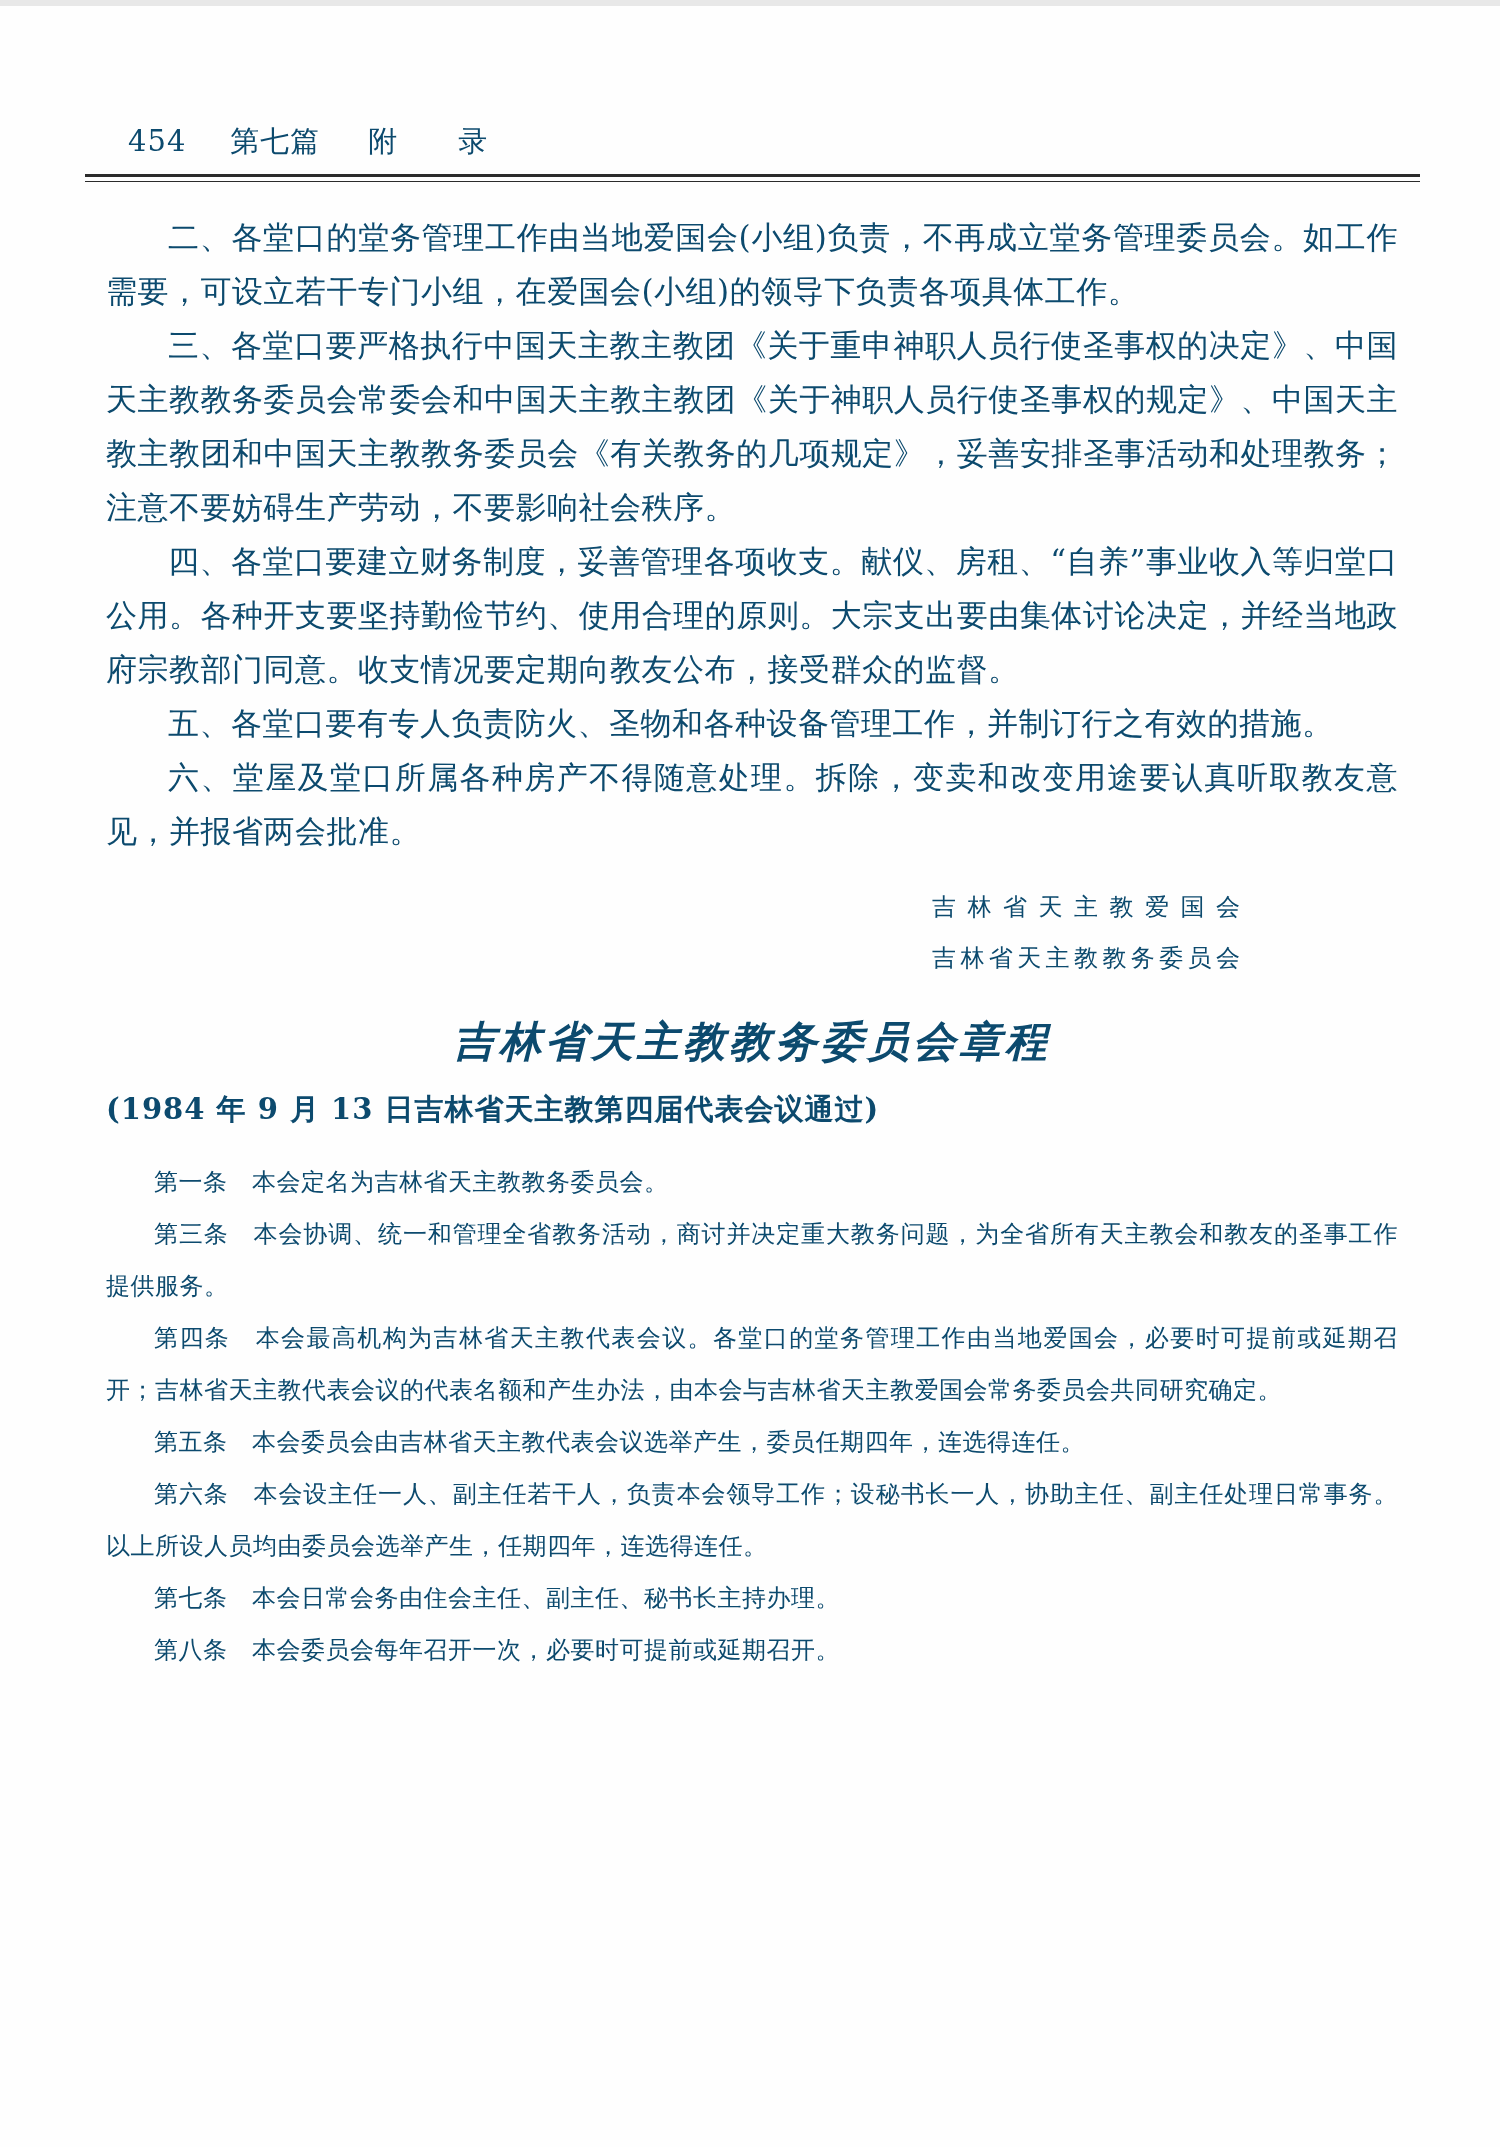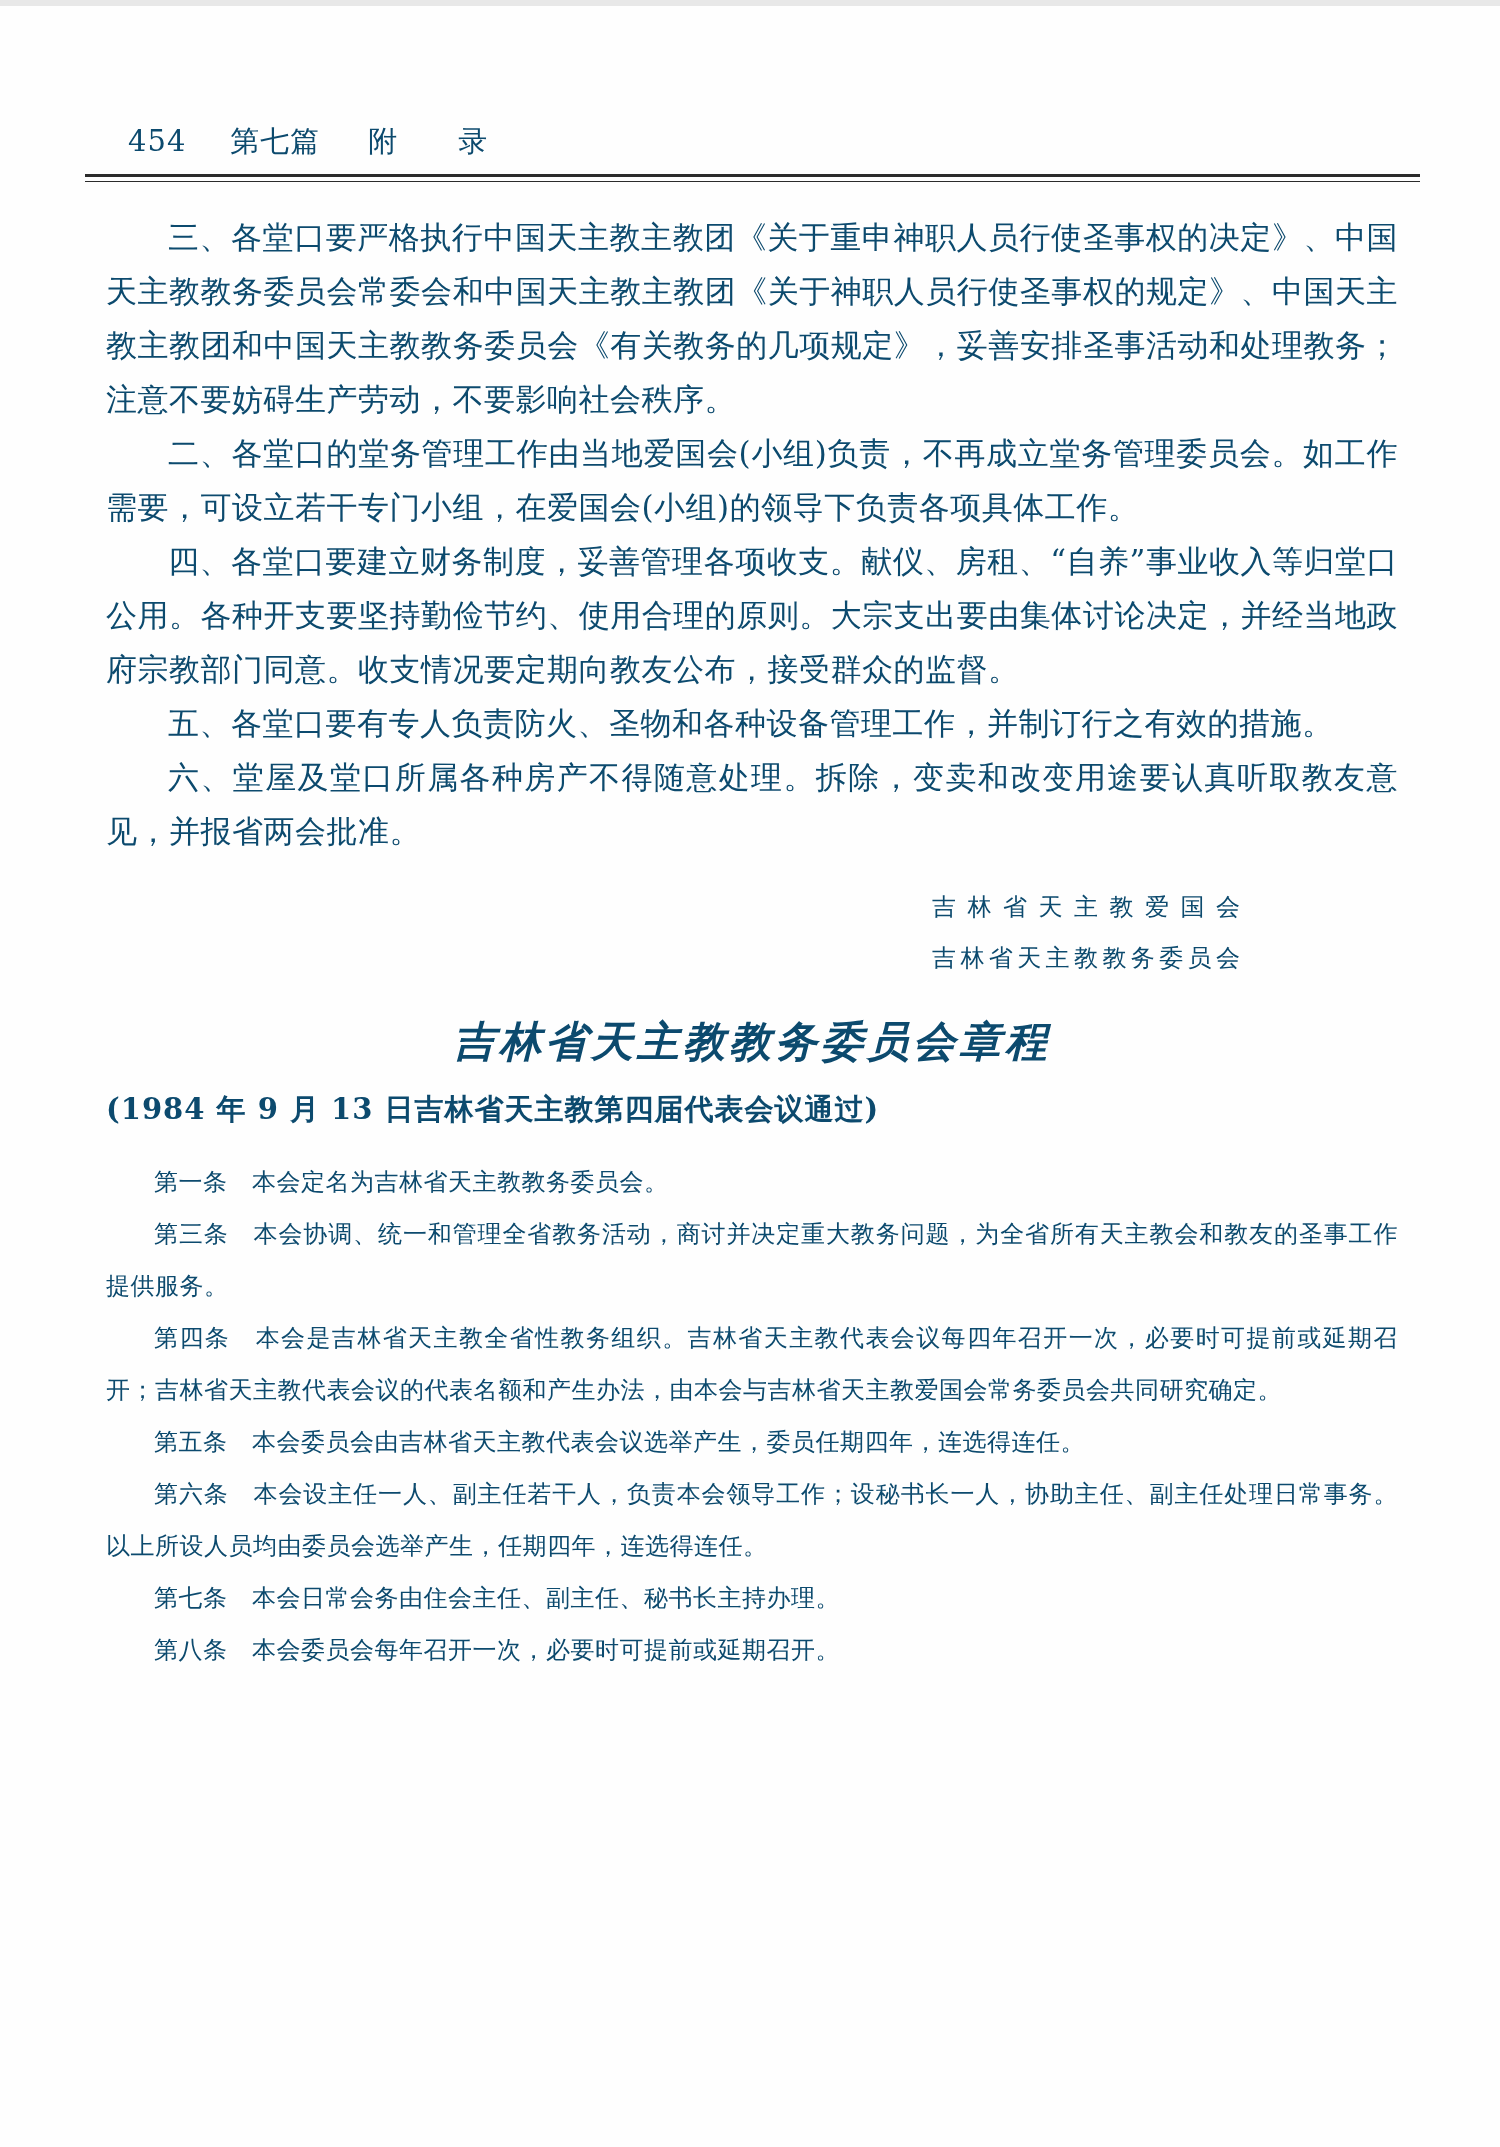--- a/index.html
+++ b/index.html
@@ -112,38 +112,38 @@
 <div class="page">
 
   <div class="running-header">
     <span class="page-num">454</span>
     <span class="section">第七篇</span>
     <span class="section-title">附　　录</span>
   </div>
   <div class="header-rule"></div>
 
   <div class="notice-body">
+    <p>二、各堂口的堂务管理工作由当地爱国会(小组)负责，不再成立堂务管理委员会。如工作需要，可设立若干专门小组，在爱国会(小组)的领导下负责各项具体工作。</p>
     <p>三、各堂口要严格执行中国天主教主教团《关于重申神职人员行使圣事权的决定》、中国天主教教务委员会常委会和中国天主教主教团《关于神职人员行使圣事权的规定》、中国天主教主教团和中国天主教教务委员会《有关教务的几项规定》，妥善安排圣事活动和处理教务；注意不要妨碍生产劳动，不要影响社会秩序。</p>
-    <p>二、各堂口的堂务管理工作由当地爱国会(小组)负责，不再成立堂务管理委员会。如工作需要，可设立若干专门小组，在爱国会(小组)的领导下负责各项具体工作。</p>
     <p>四、各堂口要建立财务制度，妥善管理各项收支。献仪、房租、“自养”事业收入等归堂口公用。各种开支要坚持勤俭节约、使用合理的原则。大宗支出要由集体讨论决定，并经当地政府宗教部门同意。收支情况要定期向教友公布，接受群众的监督。</p>
     <p>五、各堂口要有专人负责防火、圣物和各种设备管理工作，并制订行之有效的措施。</p>
     <p>六、堂屋及堂口所属各种房产不得随意处理。拆除，变卖和改变用途要认真听取教友意见，并报省两会批准。</p>
   </div>
 
   <div class="signature-block">
     <div class="sig-line-justify">吉林省天主教爱国会</div>
     <div class="sig-line">吉林省天主教教务委员会</div>
   </div>
 
   <div class="charter-title">吉林省天主教教务委员会章程</div>
   <div class="charter-subtitle">(1984 年 9 月 13 日吉林省天主教第四届代表会议通过)</div>
 
   <div class="charter-articles">
     <p>第一条　本会定名为吉林省天主教教务委员会。</p>
     <p>第三条　本会协调、统一和管理全省教务活动，商讨并决定重大教务问题，为全省所有天主教会和教友的圣事工作提供服务。</p>
-    <p>第四条　本会是吉林省天主教全省性教务组织。吉林省天主教代表会议每四年召开一次，必要时可提前或延期召开；吉林省天主教代表会议的代表名额和产生办法，由本会与吉林省天主教爱国会常务委员会共同研究确定。</p>
+    <p>第四条　本会最高机构为吉林省天主教代表会议。各堂口的堂务管理工作由当地爱国会，必要时可提前或延期召开；吉林省天主教代表会议的代表名额和产生办法，由本会与吉林省天主教爱国会常务委员会共同研究确定。</p>
     <p>第五条　本会委员会由吉林省天主教代表会议选举产生，委员任期四年，连选得连任。</p>
     <p>第六条　本会设主任一人、副主任若干人，负责本会领导工作；设秘书长一人，协助主任、副主任处理日常事务。以上所设人员均由委员会选举产生，任期四年，连选得连任。</p>
     <p>第七条　本会日常会务由住会主任、副主任、秘书长主持办理。</p>
     <p>第八条　本会委员会每年召开一次，必要时可提前或延期召开。</p>
   </div>
 
 </div>
 
 </body></html>

